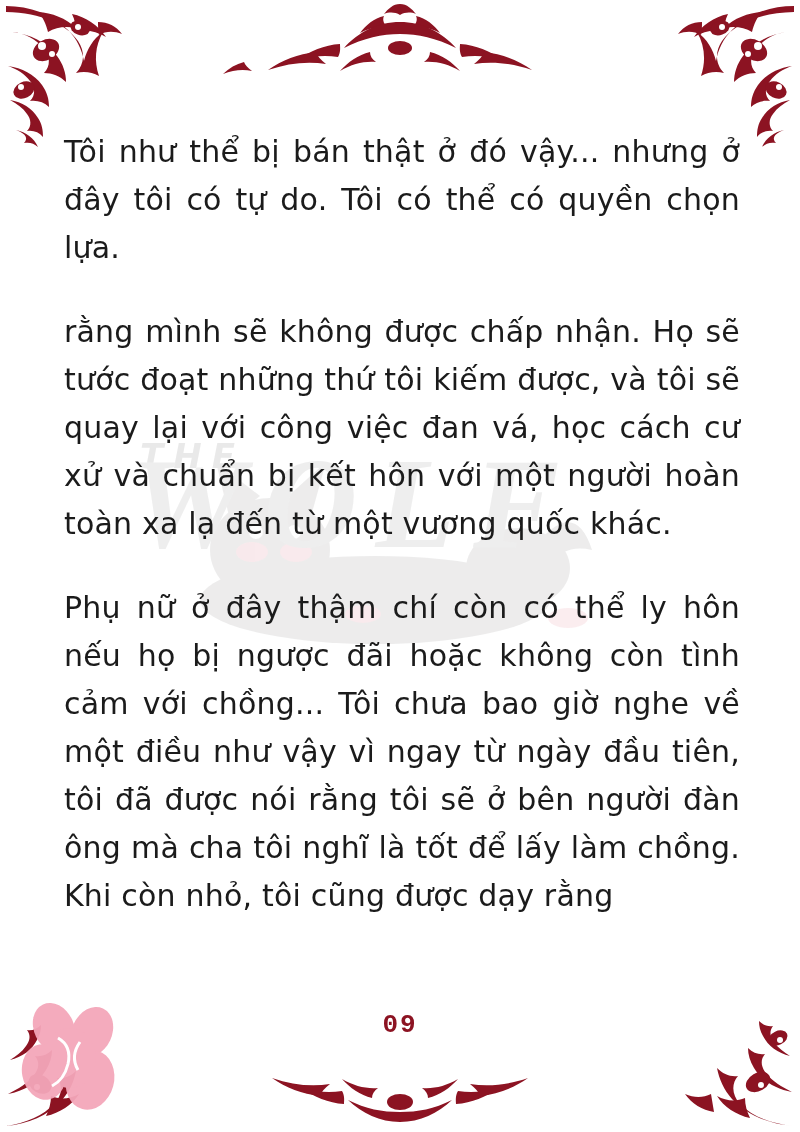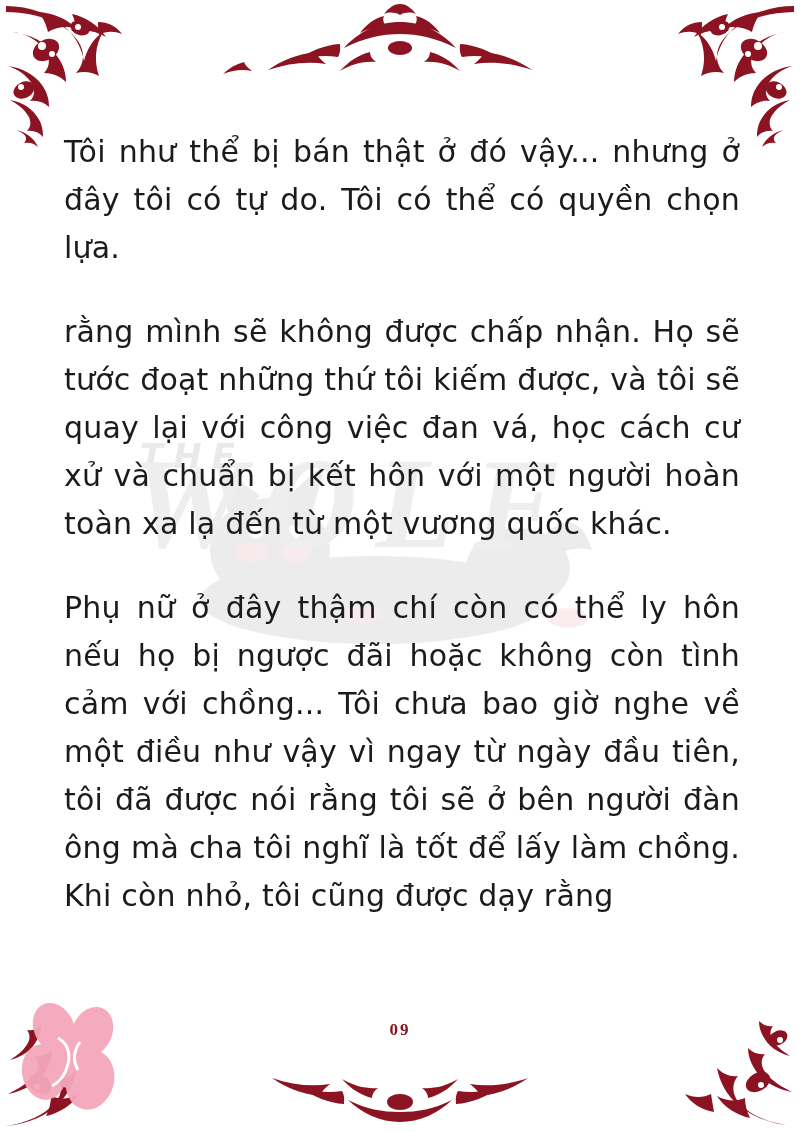--- a/index.html
+++ b/index.html
@@ -101,22 +101,22 @@
   }
   .para:last-child { margin-bottom: 16px; }
 
   
   .page-number {
     position: absolute;
     left: 0;
     right: 0;
     bottom: 92px;
     text-align: center;
-    font-family: Liberation Serif, serif;
-    font-size: 17px;
+    font-family: Liberation Mono, monospace;
+    font-size: 26px;
     font-weight: bold;
     color: #8c1322;
     letter-spacing: 2px;
   }
 
   
   .badge {
     position: absolute;
     left: 18px;
     bottom: 10px;

